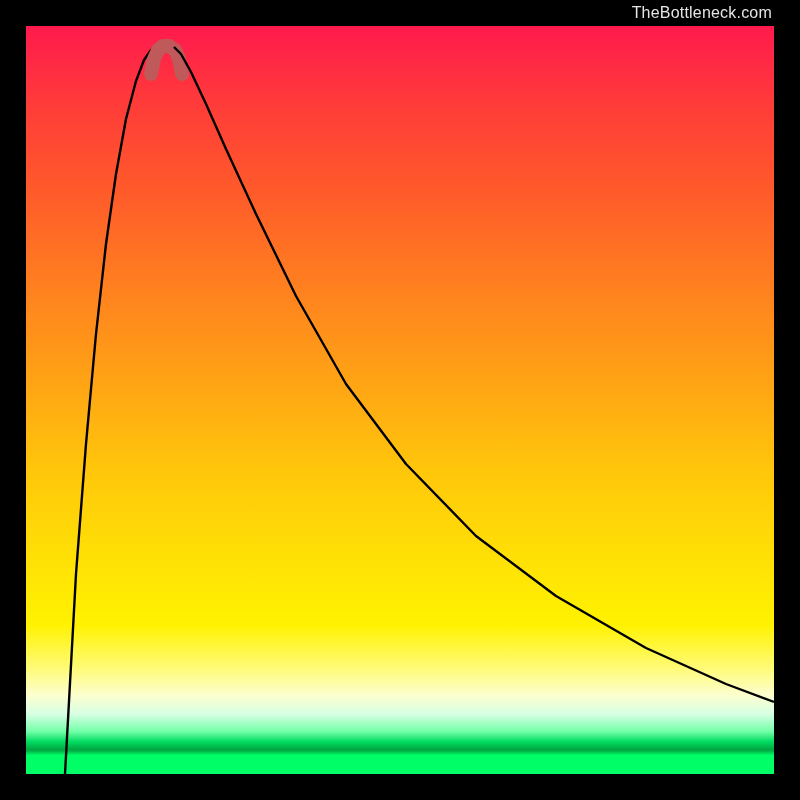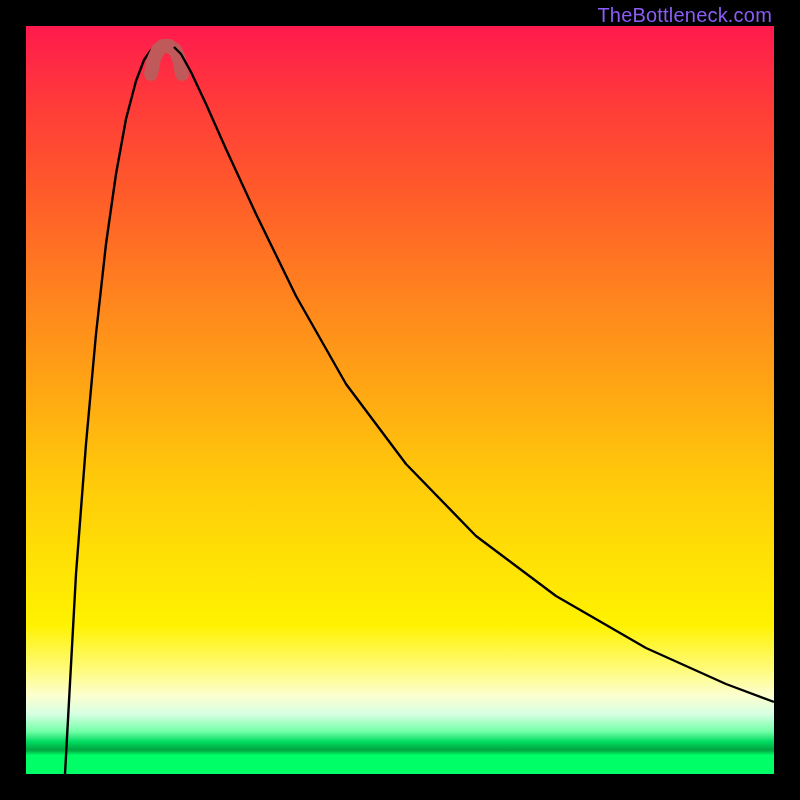--- a/index.html
+++ b/index.html
@@ -47,22 +47,22 @@
       #00db5f 95.7%,
       #00a43f 96.8%,
       #00ff66 97.5%,
       #00ff66 100%
     );
   }
   .watermark {
     position: absolute;
     top: 4px;
     right: 28px;
-    color: #8b5cf6;
-    font-size: 20px;
+    color: #e5e5e5;
+    font-size: 16px;
     letter-spacing: 0.2px;
     user-select: none;
   }
   svg.curves {
     position: absolute;
     inset: 0;
   }
 </style>
 </head>
 <body>

